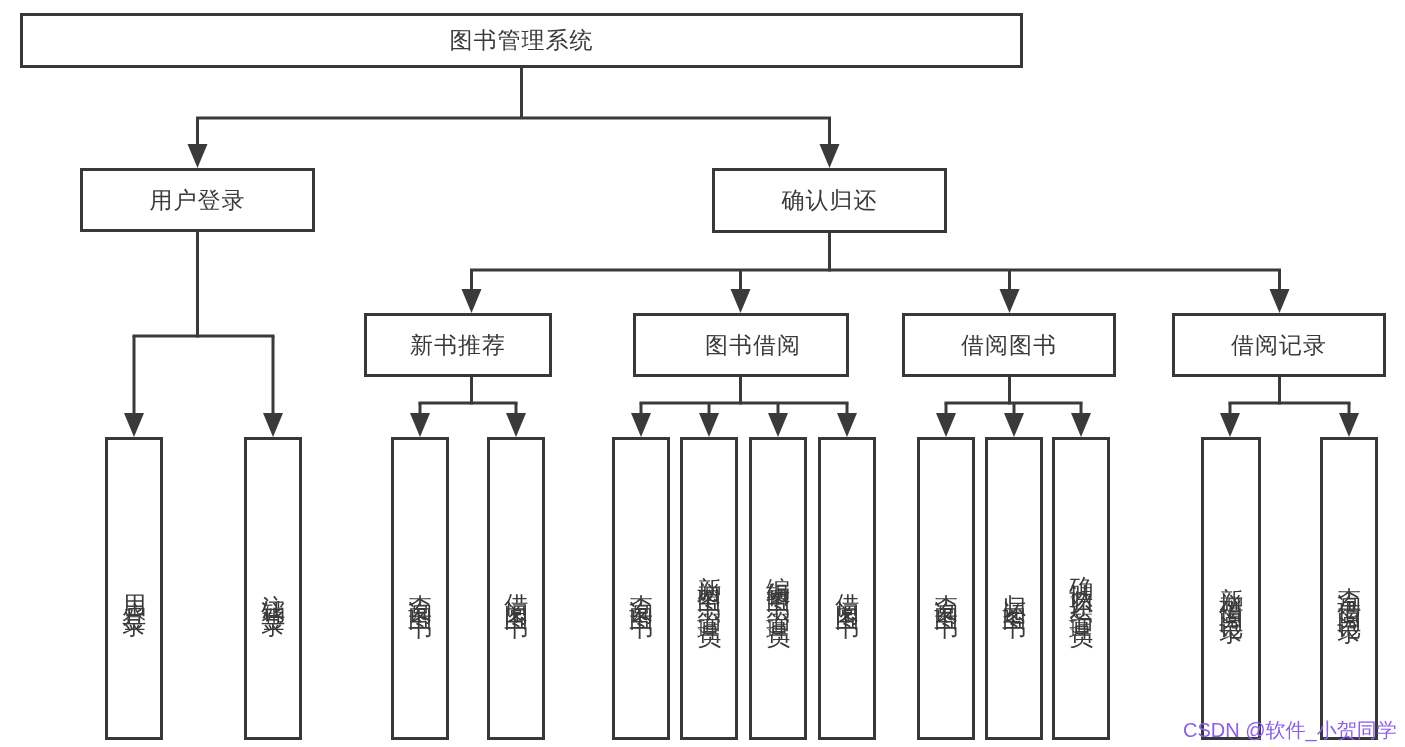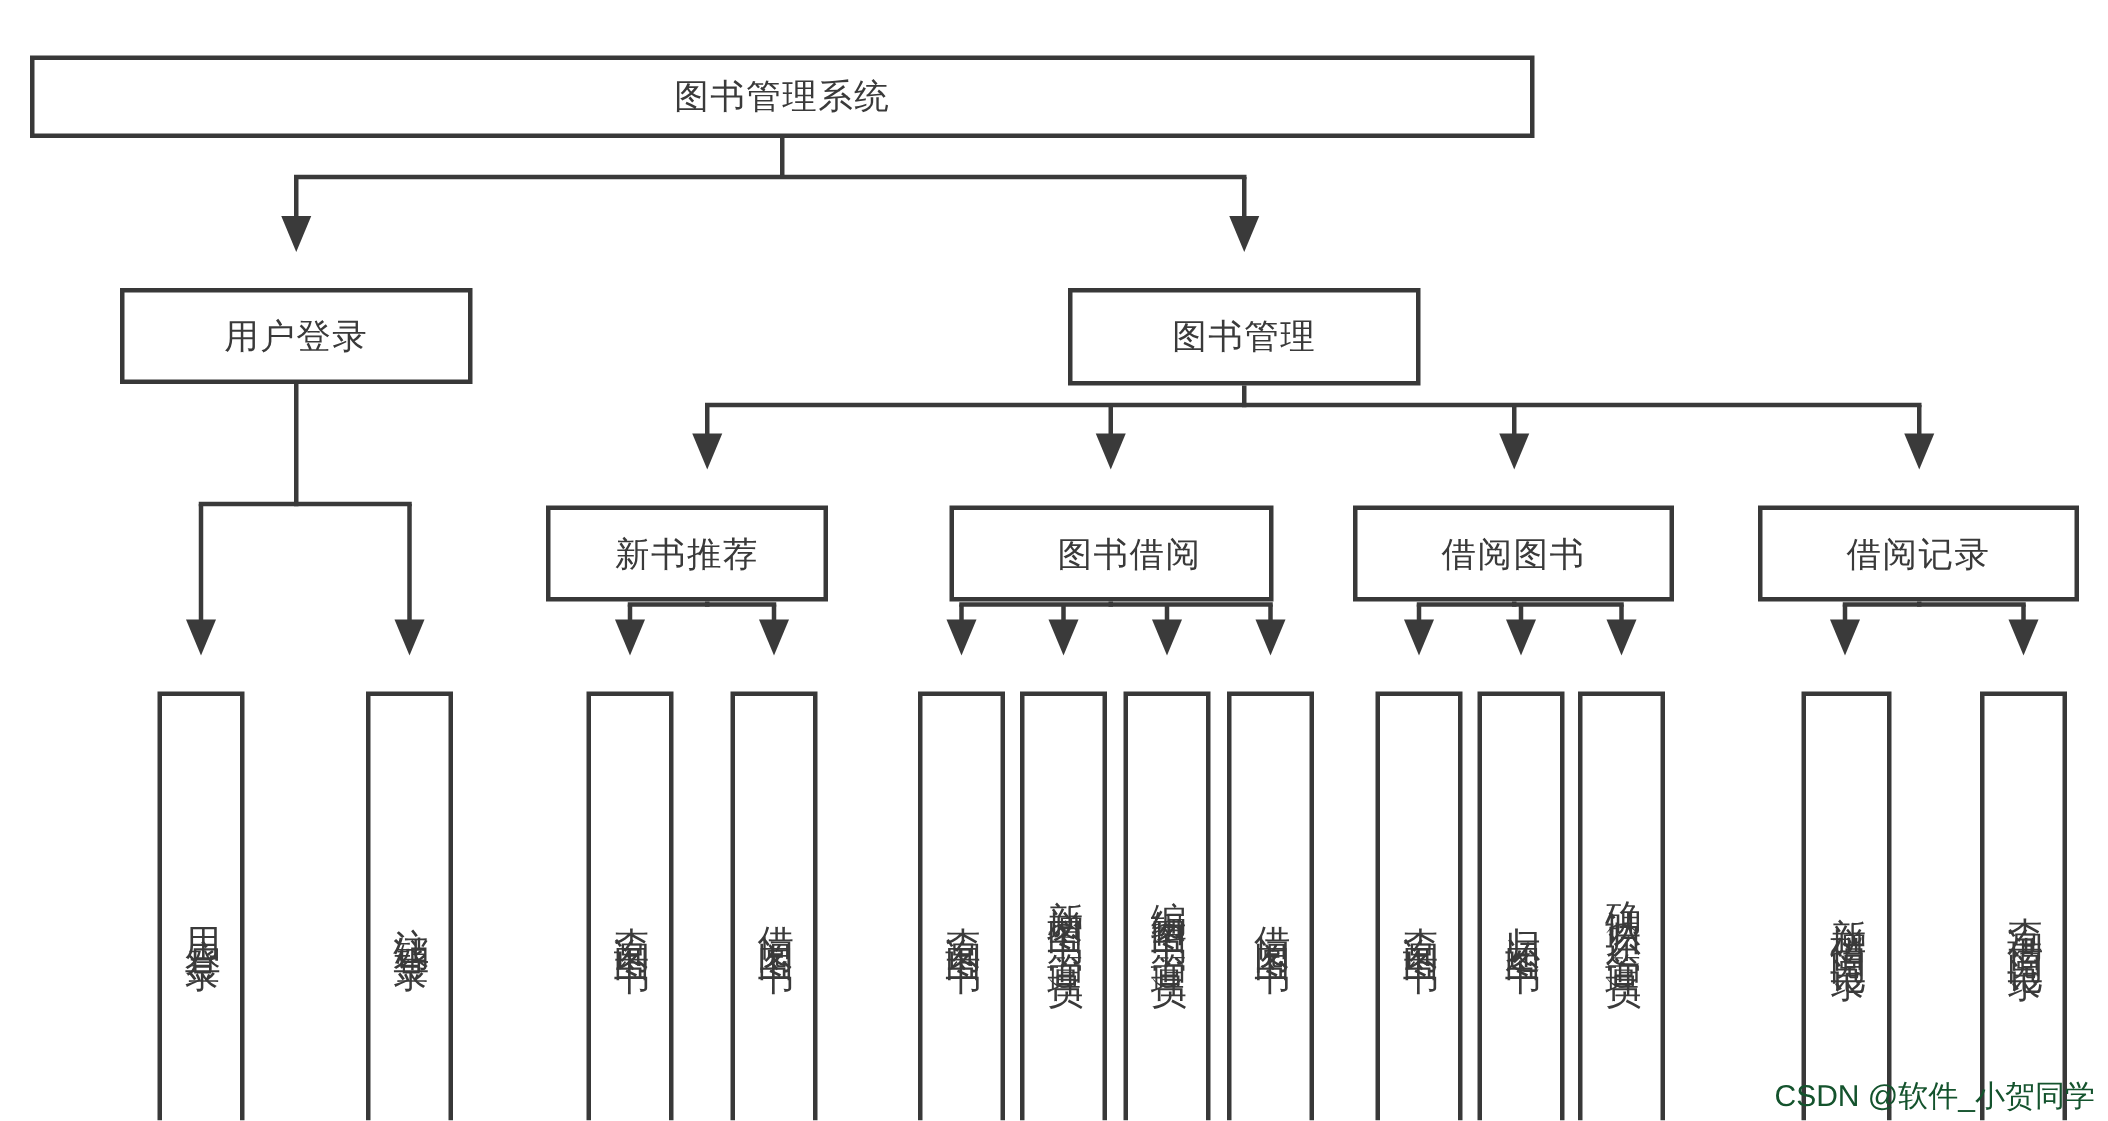--- a/index.html
+++ b/index.html
@@ -22,21 +22,20 @@
   .box {
     position: absolute;
     background: #ffffff;
     border: 3px solid #383838;
     box-sizing: border-box;
     display: flex;
     align-items: center;
     justify-content: center;
     color: #3a3a3a;
     z-index: 2;
-    margin-top: 24px;
   }
   .hbox { font-size: 23px; letter-spacing: 1px; }
   .root-box  { left: 20px;   top: 13px;  width: 1003px; height: 55px; }
   .b-userlogin { left: 80px;  top: 168px; width: 235px; height: 64px; }
   .b-bookmgmt  { left: 712px; top: 168px; width: 235px; height: 65px; }
   .b-newrec    { left: 364px; top: 313px; width: 188px; height: 64px; }
   .b-borrow    { left: 633px; top: 313px; width: 216px; height: 64px; padding-left: 24px; }
   .b-current   { left: 902px; top: 313px; width: 214px; height: 64px; }
   .b-records   { left: 1172px;top: 313px; width: 214px; height: 64px; text-align: center; }
   .leaf { top: 437px; width: 58px; height: 303px; }
@@ -59,21 +58,21 @@
   .l9  { left: 917px; }
   .l10 { left: 985px; }
   .l11 { left: 1052px; }
   .l12 { left: 1201px; width: 60px; }
   .l13 { left: 1320px; width: 58px; }
   .watermark {
     position: absolute;
     left: 1183px;
     top: 717px;
     font-size: 20px;
-    color: #14532d;
+    color: #8b5cf6;
     z-index: 3;
     white-space: nowrap;
   }
 </style>
 </head>
 <body>
 
 <div class="canvas">
 
   <svg class="connectors" viewBox="0 0 1405 747" xmlns="http://www.w3.org/2000/svg">
@@ -141,21 +140,21 @@
       <line x1="1230" y1="403" x2="1230" y2="414"></line>
       <polygon points="1220,413 1240,413 1230,437"></polygon>
       <line x1="1349" y1="403" x2="1349" y2="414"></line>
       <polygon points="1339,413 1359,413 1349,437"></polygon>
     </g>
   </svg>
 
   <div class="box hbox root-box">图书管理系统</div>
 
   <div class="box hbox b-userlogin">用户登录</div>
-  <div class="box hbox b-bookmgmt">图书管理</div>
+  <div class="box hbox b-bookmgmt">确认归还</div>
 
   <div class="box hbox b-newrec">新书推荐</div>
   <div class="box hbox b-borrow">图书借阅</div>
   <div class="box hbox b-current">借阅图书</div>
   <div class="box hbox b-records">借阅记录</div>
 
   <div class="box leaf l1">
       <span>用户登录</span>
     </div>
   <div class="box leaf l2">

